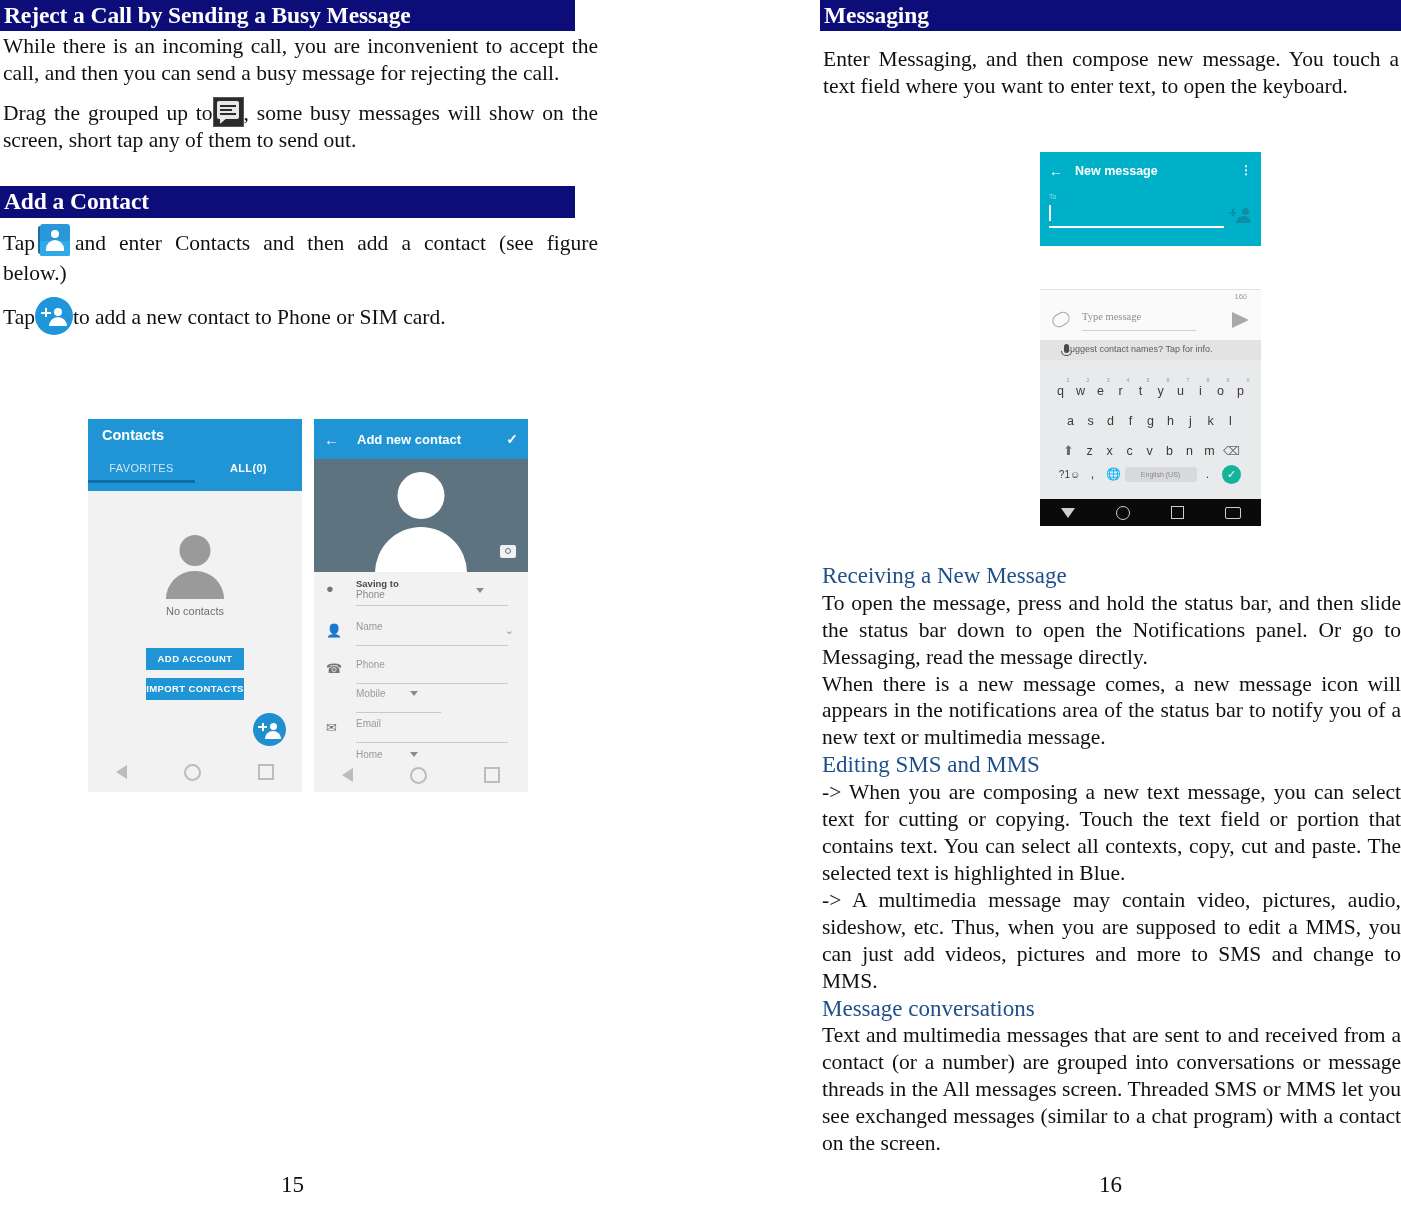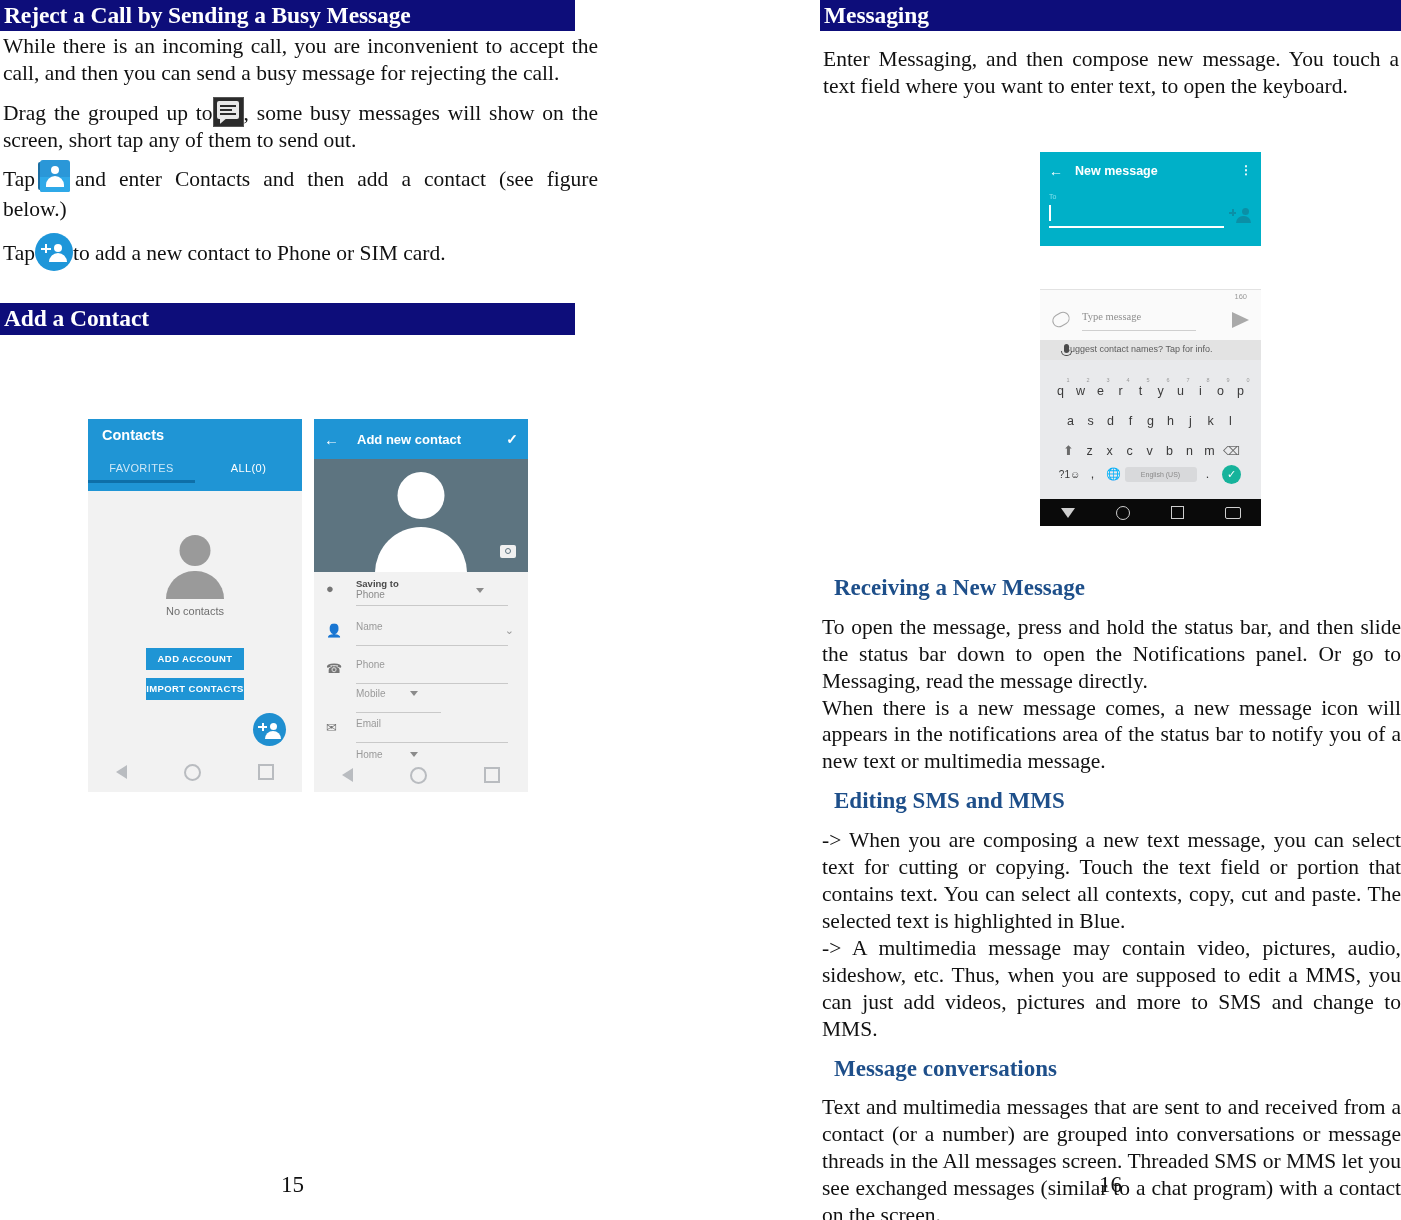--- a/index.html
+++ b/index.html
@@ -36,23 +36,23 @@
   
   p.body{
     margin:0;
     font-size:21.5px;
     line-height:1.255;
     text-align:justify;
     color:#111111;
     font-family:"Liberation Serif", serif;
   }
   .sub{
-    margin:12px;
+    margin:0;
     color:#1e4f8a;
-    font-weight:bold;
+    font-weight:normal;
     font-size:23px;
     line-height:1.2;
     font-family:"Liberation Serif", serif;
   }
   .gap10{height:10px;}
 
   
   .inl{display:inline-block;vertical-align:-6px;}
 
   .ic-busymsg{
@@ -121,21 +121,21 @@
 
   
   #phone-contacts{left:88px;top:419px;width:214px;height:373px;background:#f2f2f2;}
   #phone-contacts .ph-appbar{height:64px;padding-left:14px;font-size:14.5px;font-weight:bold;
      align-items:flex-start;padding-top:8px;}
   #phone-contacts .tabs{
     position:absolute;top:38px;left:0;width:100%;height:26px;background:#1f95d5;
     display:flex;color:#cfe8f7;font-size:11px;font-family:"Liberation Sans",sans-serif;
   }
   #phone-contacts .tabs .t{flex:1;text-align:center;line-height:22px;letter-spacing:.4px;}
-  #phone-contacts .tabs .t.active{color:#ffffff;font-weight:normal;}
+  #phone-contacts .tabs .t.active{color:#ffffff;font-weight:bold;}
   #phone-contacts .tab-ind{position:absolute;top:61px;left:0;width:50%;height:3px;background:#0e6fa8;}
   .avatar-big{position:absolute;left:50%;transform:translateX(-50%);}
   #phone-contacts .av-h{top:116px;width:31px;height:31px;border-radius:50%;background:#9a9a9a;}
   #phone-contacts .av-b{top:152px;width:58px;height:28px;border-radius:29px 29px 0 0;background:#9a9a9a;}
   #phone-contacts .nc{position:absolute;top:186px;width:100%;text-align:center;color:#6f6f6f;
      font-size:11px;font-family:"Liberation Sans",sans-serif;}
   .flatbtn{position:absolute;left:50%;transform:translateX(-50%);background:#1f95d5;color:#fff;
      font-family:"Liberation Sans",sans-serif;font-size:9.5px;font-weight:bold;letter-spacing:.4px;
      text-align:center;}
   #phone-contacts .b1{top:229px;width:98px;height:22px;line-height:22px;}
@@ -213,29 +213,29 @@
     <div class="bar-wrap" style="position:relative;">
       <div class="bar l">Reject a Call by Sending a Busy Message</div>
     </div>
 
     <div style="margin:2px 2px 0 3px;">
       <p class="body">While there is an incoming call, you are inconvenient to accept the call, and then you can send a busy message for rejecting the call.</p>
       <div class="gap10"></div>
       <p class="body"><span>Drag the grouped up to</span><span class="inl ic-busymsg"><span class="bub"></span><span class="l1"></span><span class="l2"></span><span class="l3"></span></span><span>, some busy messages will show on the screen, short tap any of them to send out.</span></p>
     </div>
 
+    <div style="position:relative;margin-top:32px;">
+      <div style="position:absolute;left:0;top:-6px;width:170px;height:6px;background:#ffffff;"></div>
+      <div class="bar l">Add a Contact</div>
+    </div>
+
     <div style="margin:4px 2px 0 3px;">
       <p class="body"><span>Tap</span><span class="inl ic-contactsapp"><span class="spine"></span><span class="card"></span><span class="strip"></span><span class="hd"></span><span class="bd"></span></span><span>and enter Contacts and then add a contact (see figure below.)</span></p>
       <div class="gap10"></div>
       <p class="body"><span>Tap</span><span class="inl ic-fab"><span class="pl-v"></span><span class="pl-h"></span><span class="hd"></span><span class="bd"></span></span><span>to add a new contact to Phone or SIM card.</span></p>
-    </div>
-
-    <div style="position:relative;margin-top:32px;">
-      <div style="position:absolute;left:0;top:-6px;width:170px;height:6px;background:#ffffff;"></div>
-      <div class="bar l">Add a Contact</div>
     </div>
   </div>
 
   <div class="phone" id="phone-contacts">
     <div class="ph-appbar">
       <span>Contacts</span>
     </div>
     <div class="tabs">
       <div class="t">FAVORITES</div>
       <div class="t active">ALL(0)</div>

